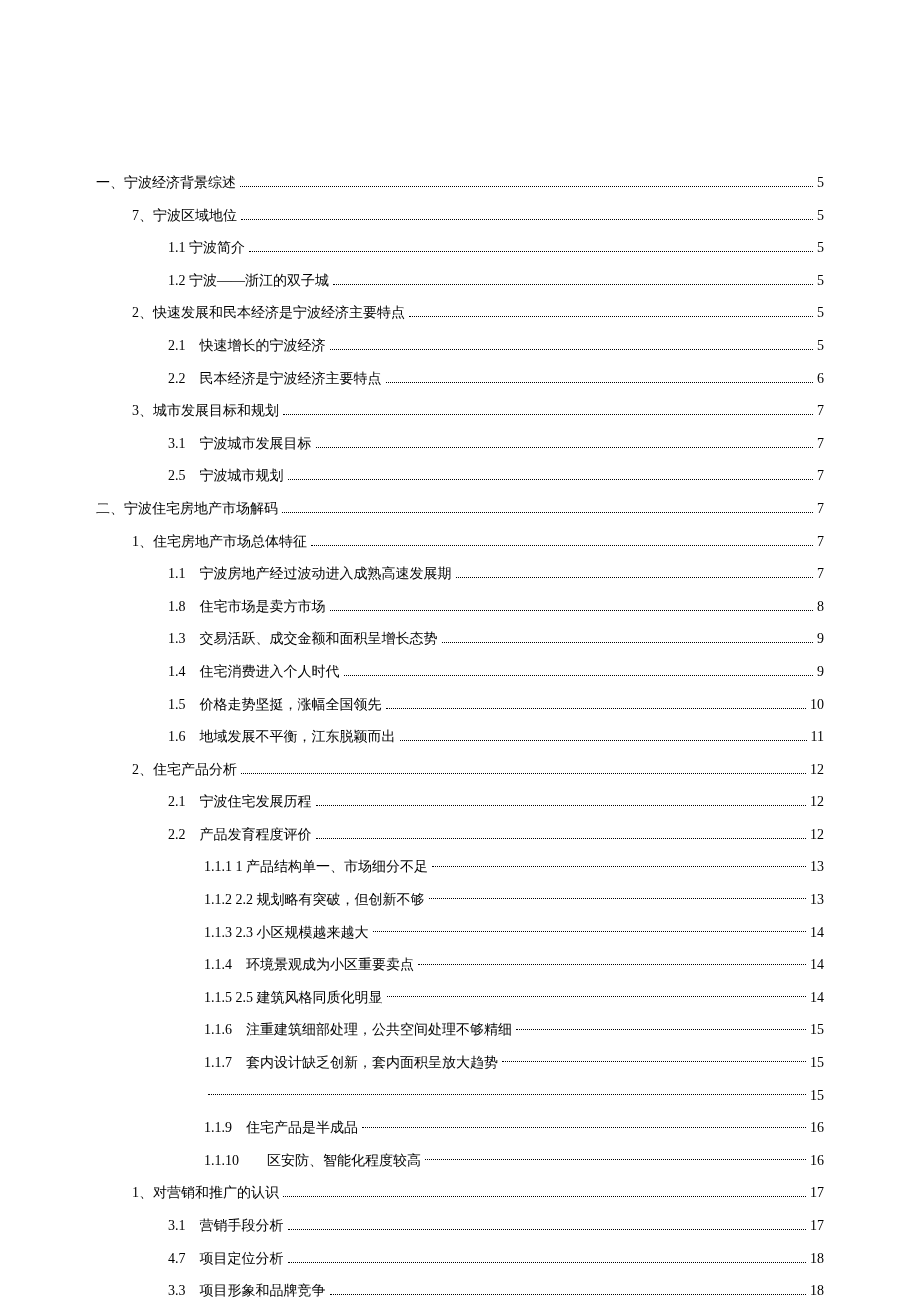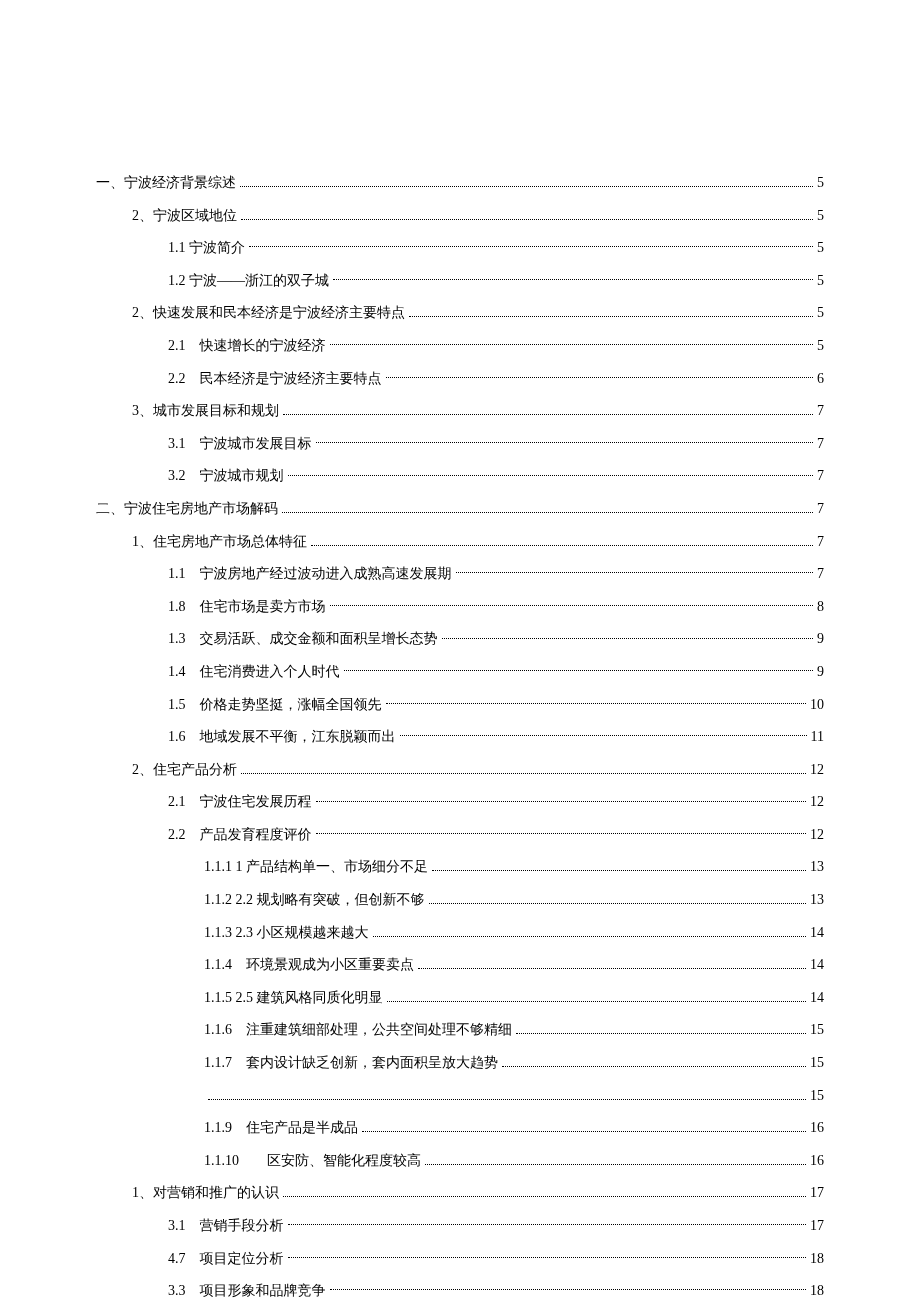--- a/index.html
+++ b/index.html
@@ -23,34 +23,34 @@
     .toc-label { flex: 0 0 auto; }
     .toc-dots {
       flex: 1 1 auto;
       border-bottom: 1.5px dotted #000;
       margin: 0 4px 3px 4px;
       min-width: 8px;
     }
     .toc-page { flex: 0 0 auto; }
     .lvl-0 { padding-left: 0; }
     .lvl-1 { padding-left: 36px; }
-    .lvl-2 { padding-left: 72px; align-items: center; }
-    .lvl-3 { padding-left: 108px; }
+    .lvl-2 { padding-left: 72px; }
+    .lvl-3 { padding-left: 108px; align-items: center; }
   </style>
 </head>
 <body>
 
 <div class="toc" id="toc-root">
     <div class="toc-entry lvl-0">
       <span class="toc-label">一、宁波经济背景综述</span>
       <span class="toc-dots"></span>
       <span class="toc-page">5</span>
     </div>
     <div class="toc-entry lvl-1">
-      <span class="toc-label">2、宁波区域地位</span>
+      <span class="toc-label">7、宁波区域地位</span>
       <span class="toc-dots"></span>
       <span class="toc-page">5</span>
     </div>
     <div class="toc-entry lvl-2">
       <span class="toc-label">1.1 宁波简介</span>
       <span class="toc-dots"></span>
       <span class="toc-page">5</span>
     </div>
     <div class="toc-entry lvl-2">
       <span class="toc-label">1.2 宁波——浙江的双子城</span>
@@ -76,21 +76,21 @@
       <span class="toc-label">3、城市发展目标和规划</span>
       <span class="toc-dots"></span>
       <span class="toc-page">7</span>
     </div>
     <div class="toc-entry lvl-2">
       <span class="toc-label">3.1　宁波城市发展目标</span>
       <span class="toc-dots"></span>
       <span class="toc-page">7</span>
     </div>
     <div class="toc-entry lvl-2">
-      <span class="toc-label">3.2　宁波城市规划</span>
+      <span class="toc-label">2.5　宁波城市规划</span>
       <span class="toc-dots"></span>
       <span class="toc-page">7</span>
     </div>
     <div class="toc-entry lvl-0">
       <span class="toc-label">二、宁波住宅房地产市场解码</span>
       <span class="toc-dots"></span>
       <span class="toc-page">7</span>
     </div>
     <div class="toc-entry lvl-1">
       <span class="toc-label">1、住宅房地产市场总体特征</span>

